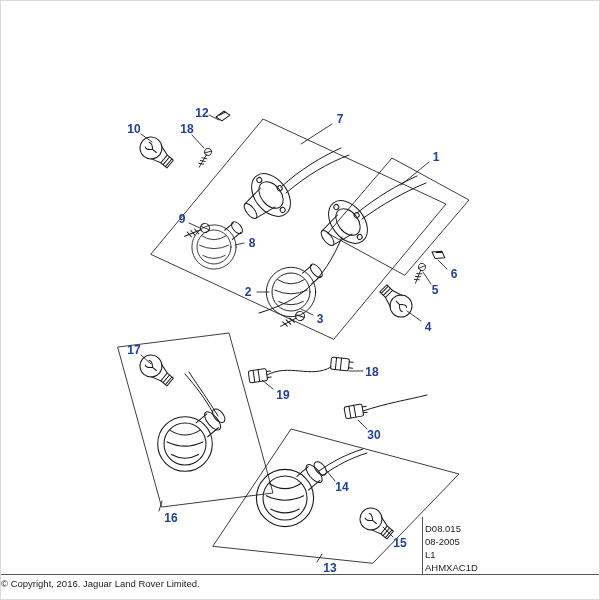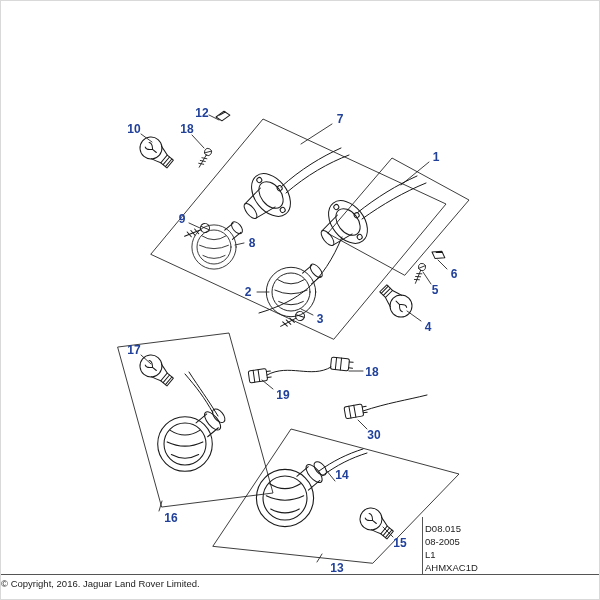--- a/index.html
+++ b/index.html
@@ -232,22 +232,22 @@
   <div class="callout" style="left:319px;top:318px">3</div>
   <div class="callout" style="left:427px;top:326px">4</div>
   <div class="callout" style="left:434px;top:289px">5</div>
   <div class="callout" style="left:453px;top:273px">6</div>
   <div class="callout" style="left:339px;top:118px">7</div>
   <div class="callout" style="left:251px;top:242px">8</div>
   <div class="callout" style="left:181px;top:218px">9</div>
   <div class="callout" style="left:133px;top:128px">10</div>
   <div class="callout" style="left:186px;top:128px">18</div>
   <div class="callout" style="left:201px;top:112px">12</div>
-  <div class="callout" style="left:336px;top:567px">13</div>
-  <div class="callout" style="left:341px;top:474px">14</div>
+  <div class="callout" style="left:329px;top:567px">13</div>
+  <div class="callout" style="left:341px;top:486px">14</div>
   <div class="callout" style="left:399px;top:542px">15</div>
   <div class="callout" style="left:170px;top:517px">16</div>
   <div class="callout" style="left:133px;top:349px">17</div>
   <div class="callout" style="left:371px;top:371px">18</div>
   <div class="callout" style="left:282px;top:394px">19</div>
   <div class="callout" style="left:373px;top:434px">30</div>
 
   <div class="vrule"></div>
   <div class="refblock">
     <div>D08.015</div>

